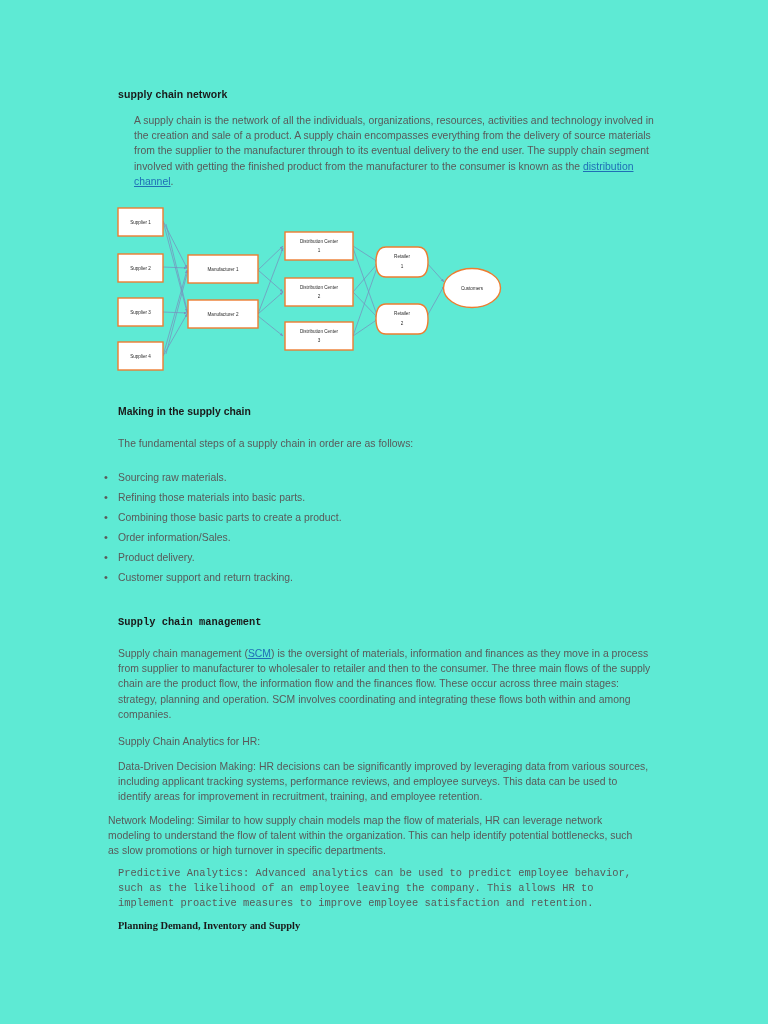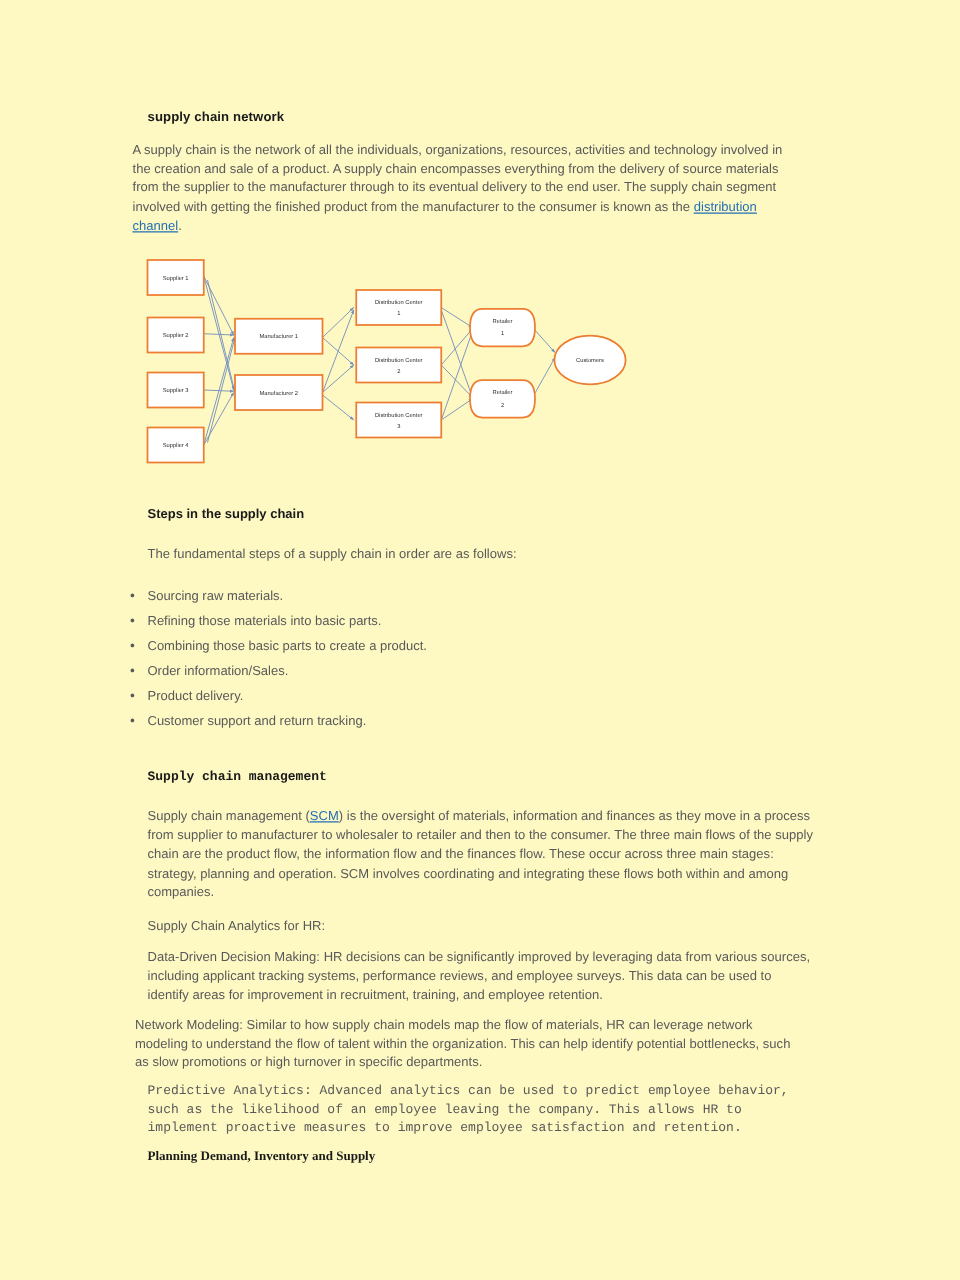--- a/index.html
+++ b/index.html
@@ -13,21 +13,21 @@
     height: 1024px;
     font-family: "Liberation Sans", sans-serif;
     color: #4d4d4d;
     position: relative;
     overflow: hidden;
   }
   .page {
     position: relative;
     width: 768px;
     height: 1024px;
-    background: #fef9c3;
+    background: #5eead4;
   }
   .content {
     position: absolute;
     left: 0;
     top: 0;
     width: 768px;
   }
 
   
   h1.doc-title {
@@ -43,21 +43,21 @@
   }
   p.body-para {
     position: absolute;
     font-size: 10.4px;
     line-height: 15.2px;
     color: #595959;
     margin: 0;
     letter-spacing: .02px;
   }
   .para-intro {
-    left: 106px;
+    left: 134px;
     top: 113px;
     width: 534px;
     text-align: left;
   }
   a.doclink {
     color: #1f6fb5;
     text-decoration: underline;
   }
 
   h2.section-head {
@@ -235,21 +235,21 @@
           <path d="M276,108 L308,108 Q318,108 318,123 Q318,138 308,138 L276,138 Q266,138 266,123 Q266,108 276,108 Z" fill="#ffffff" stroke="#ED7D31" stroke-width="1.4"></path>
           <text class="node-label" x="292" y="118">Retailer</text>
           <text class="node-label" x="292" y="128">2</text>
 
           <ellipse cx="362" cy="92" rx="28.5" ry="19.5" fill="#ffffff" stroke="#ED7D31" stroke-width="1.4"></ellipse>
           <text class="node-label" x="362" y="92.5">Customers</text>
         </g>
       </svg>
     </div>
 
-    <h2 class="section-head head-steps">Steps in the supply chain</h2>
+    <h2 class="section-head head-steps">Making in the supply chain</h2>
 
     <p class="body-para para-steps-intro">The fundamental steps of a supply chain in order are as follows:</p>
 
     <ul class="steps-list">
       <li>
         <span class="bullet">•</span>
         <span>Sourcing raw materials.</span>
       </li>
       <li>
         <span class="bullet">•</span>

